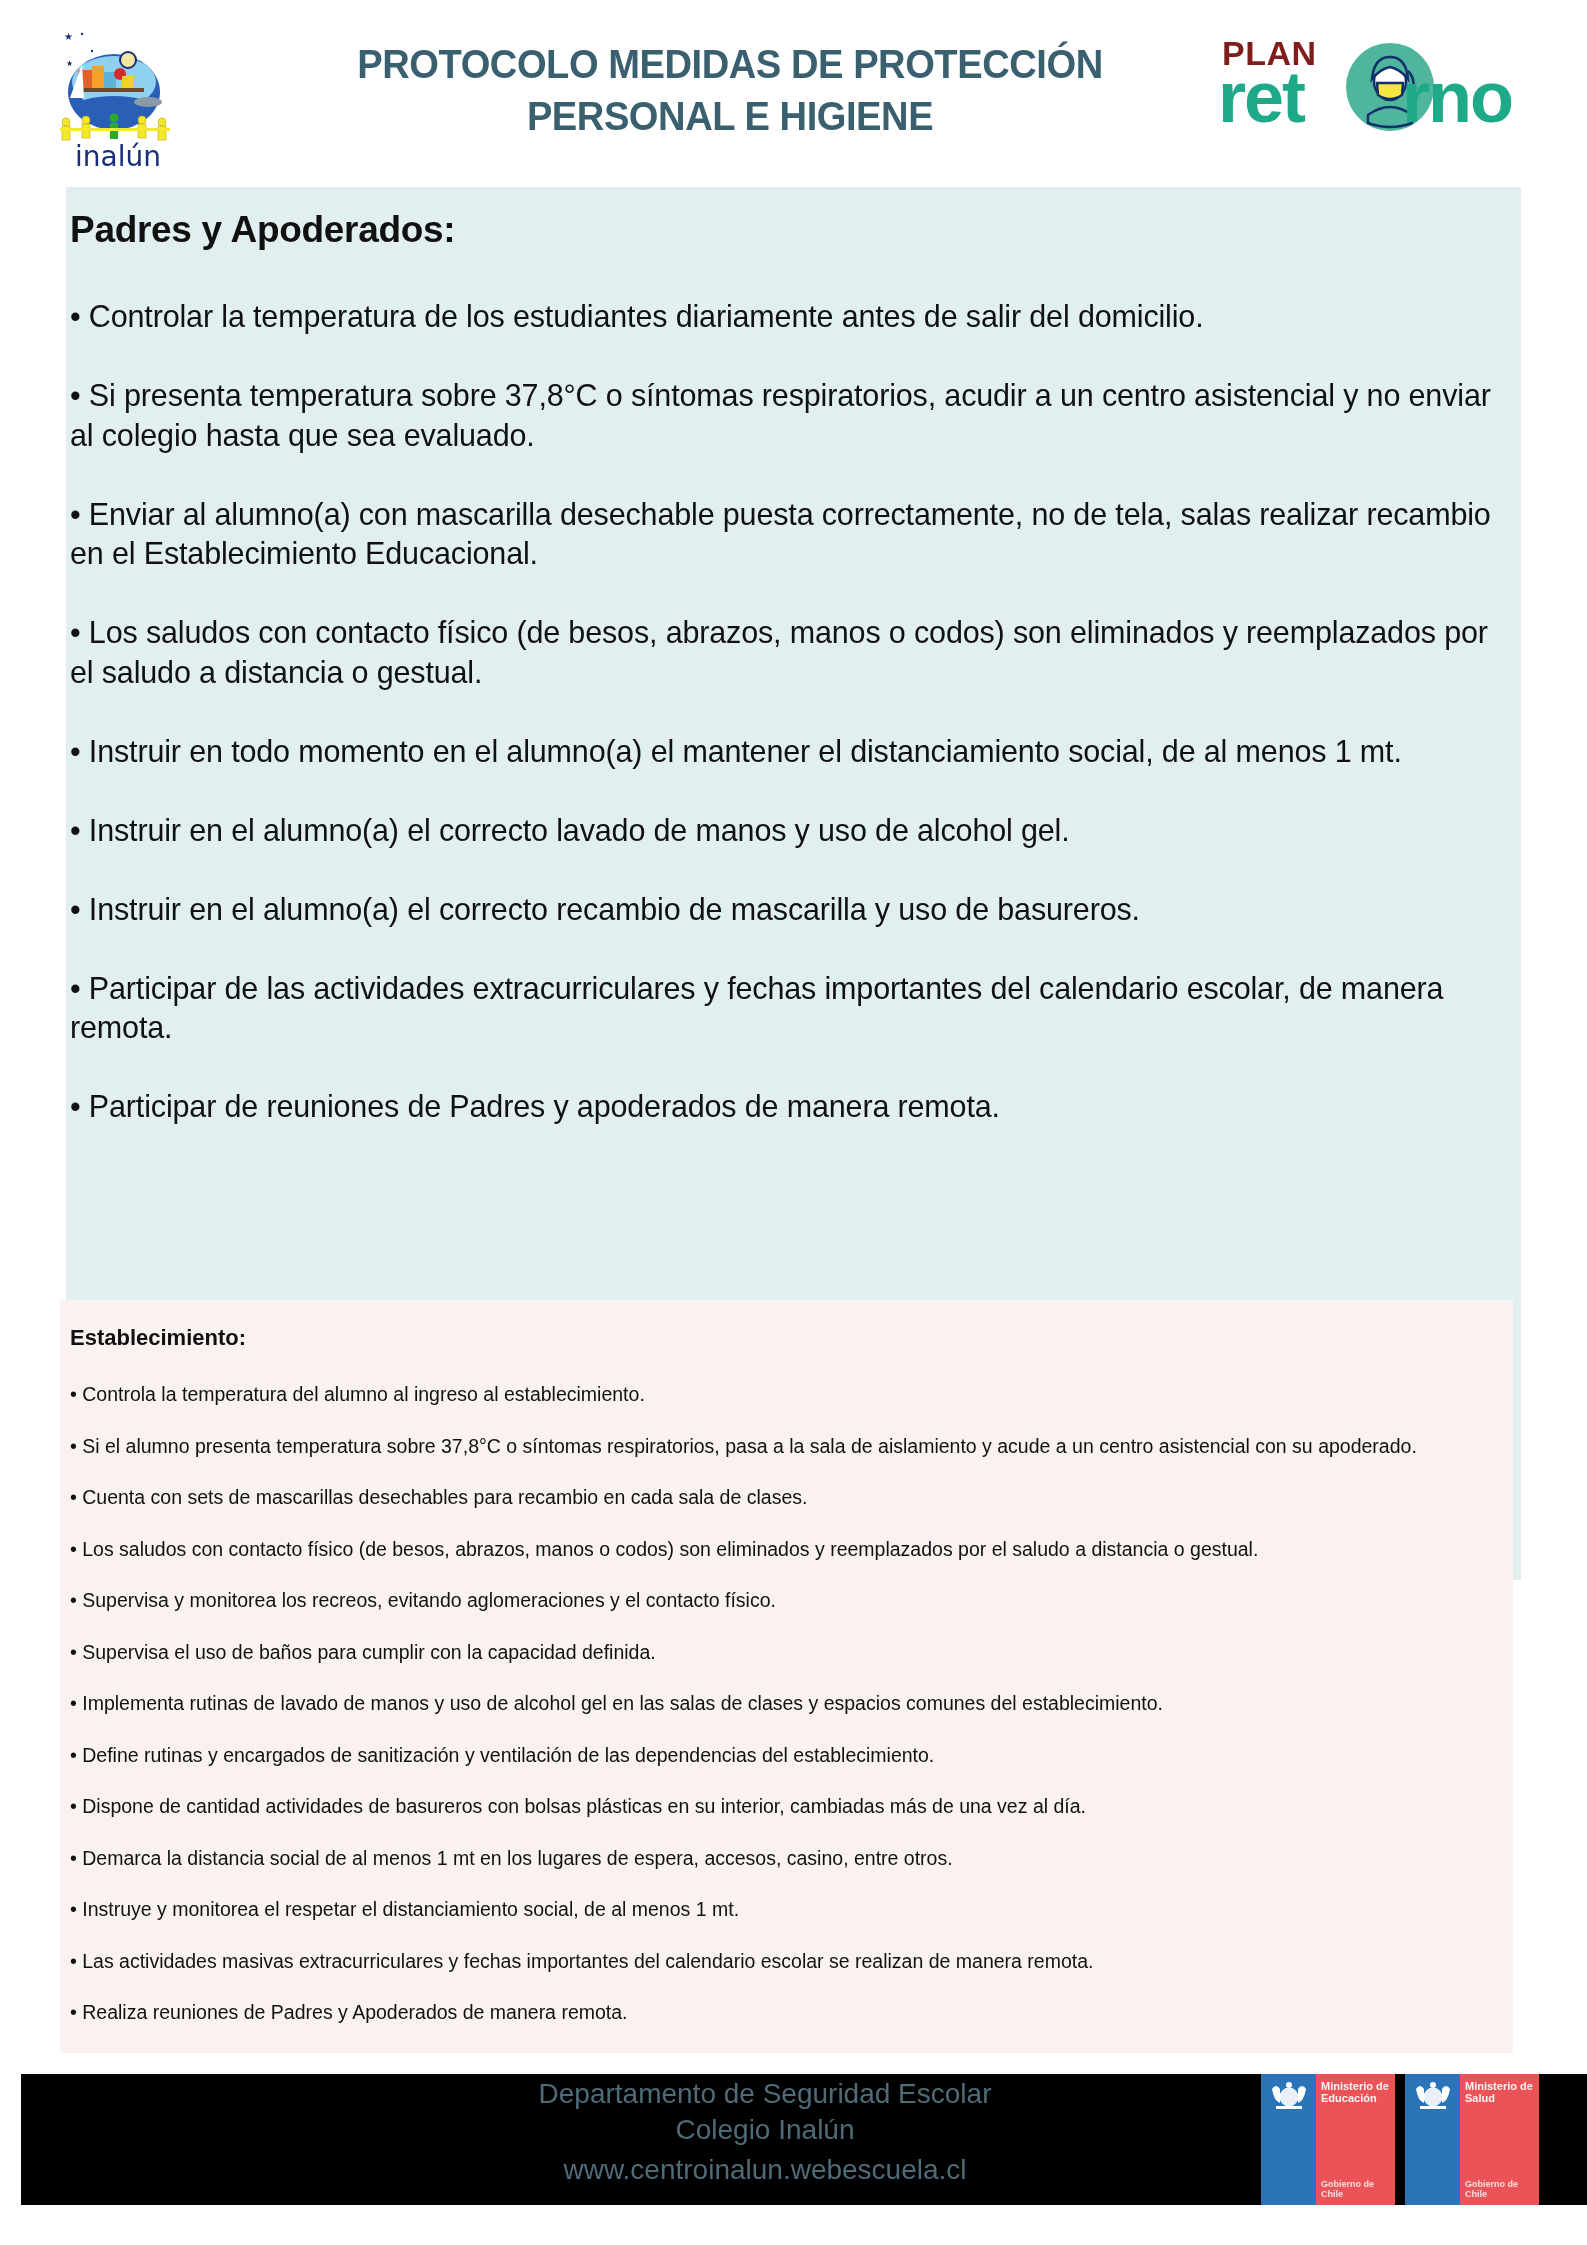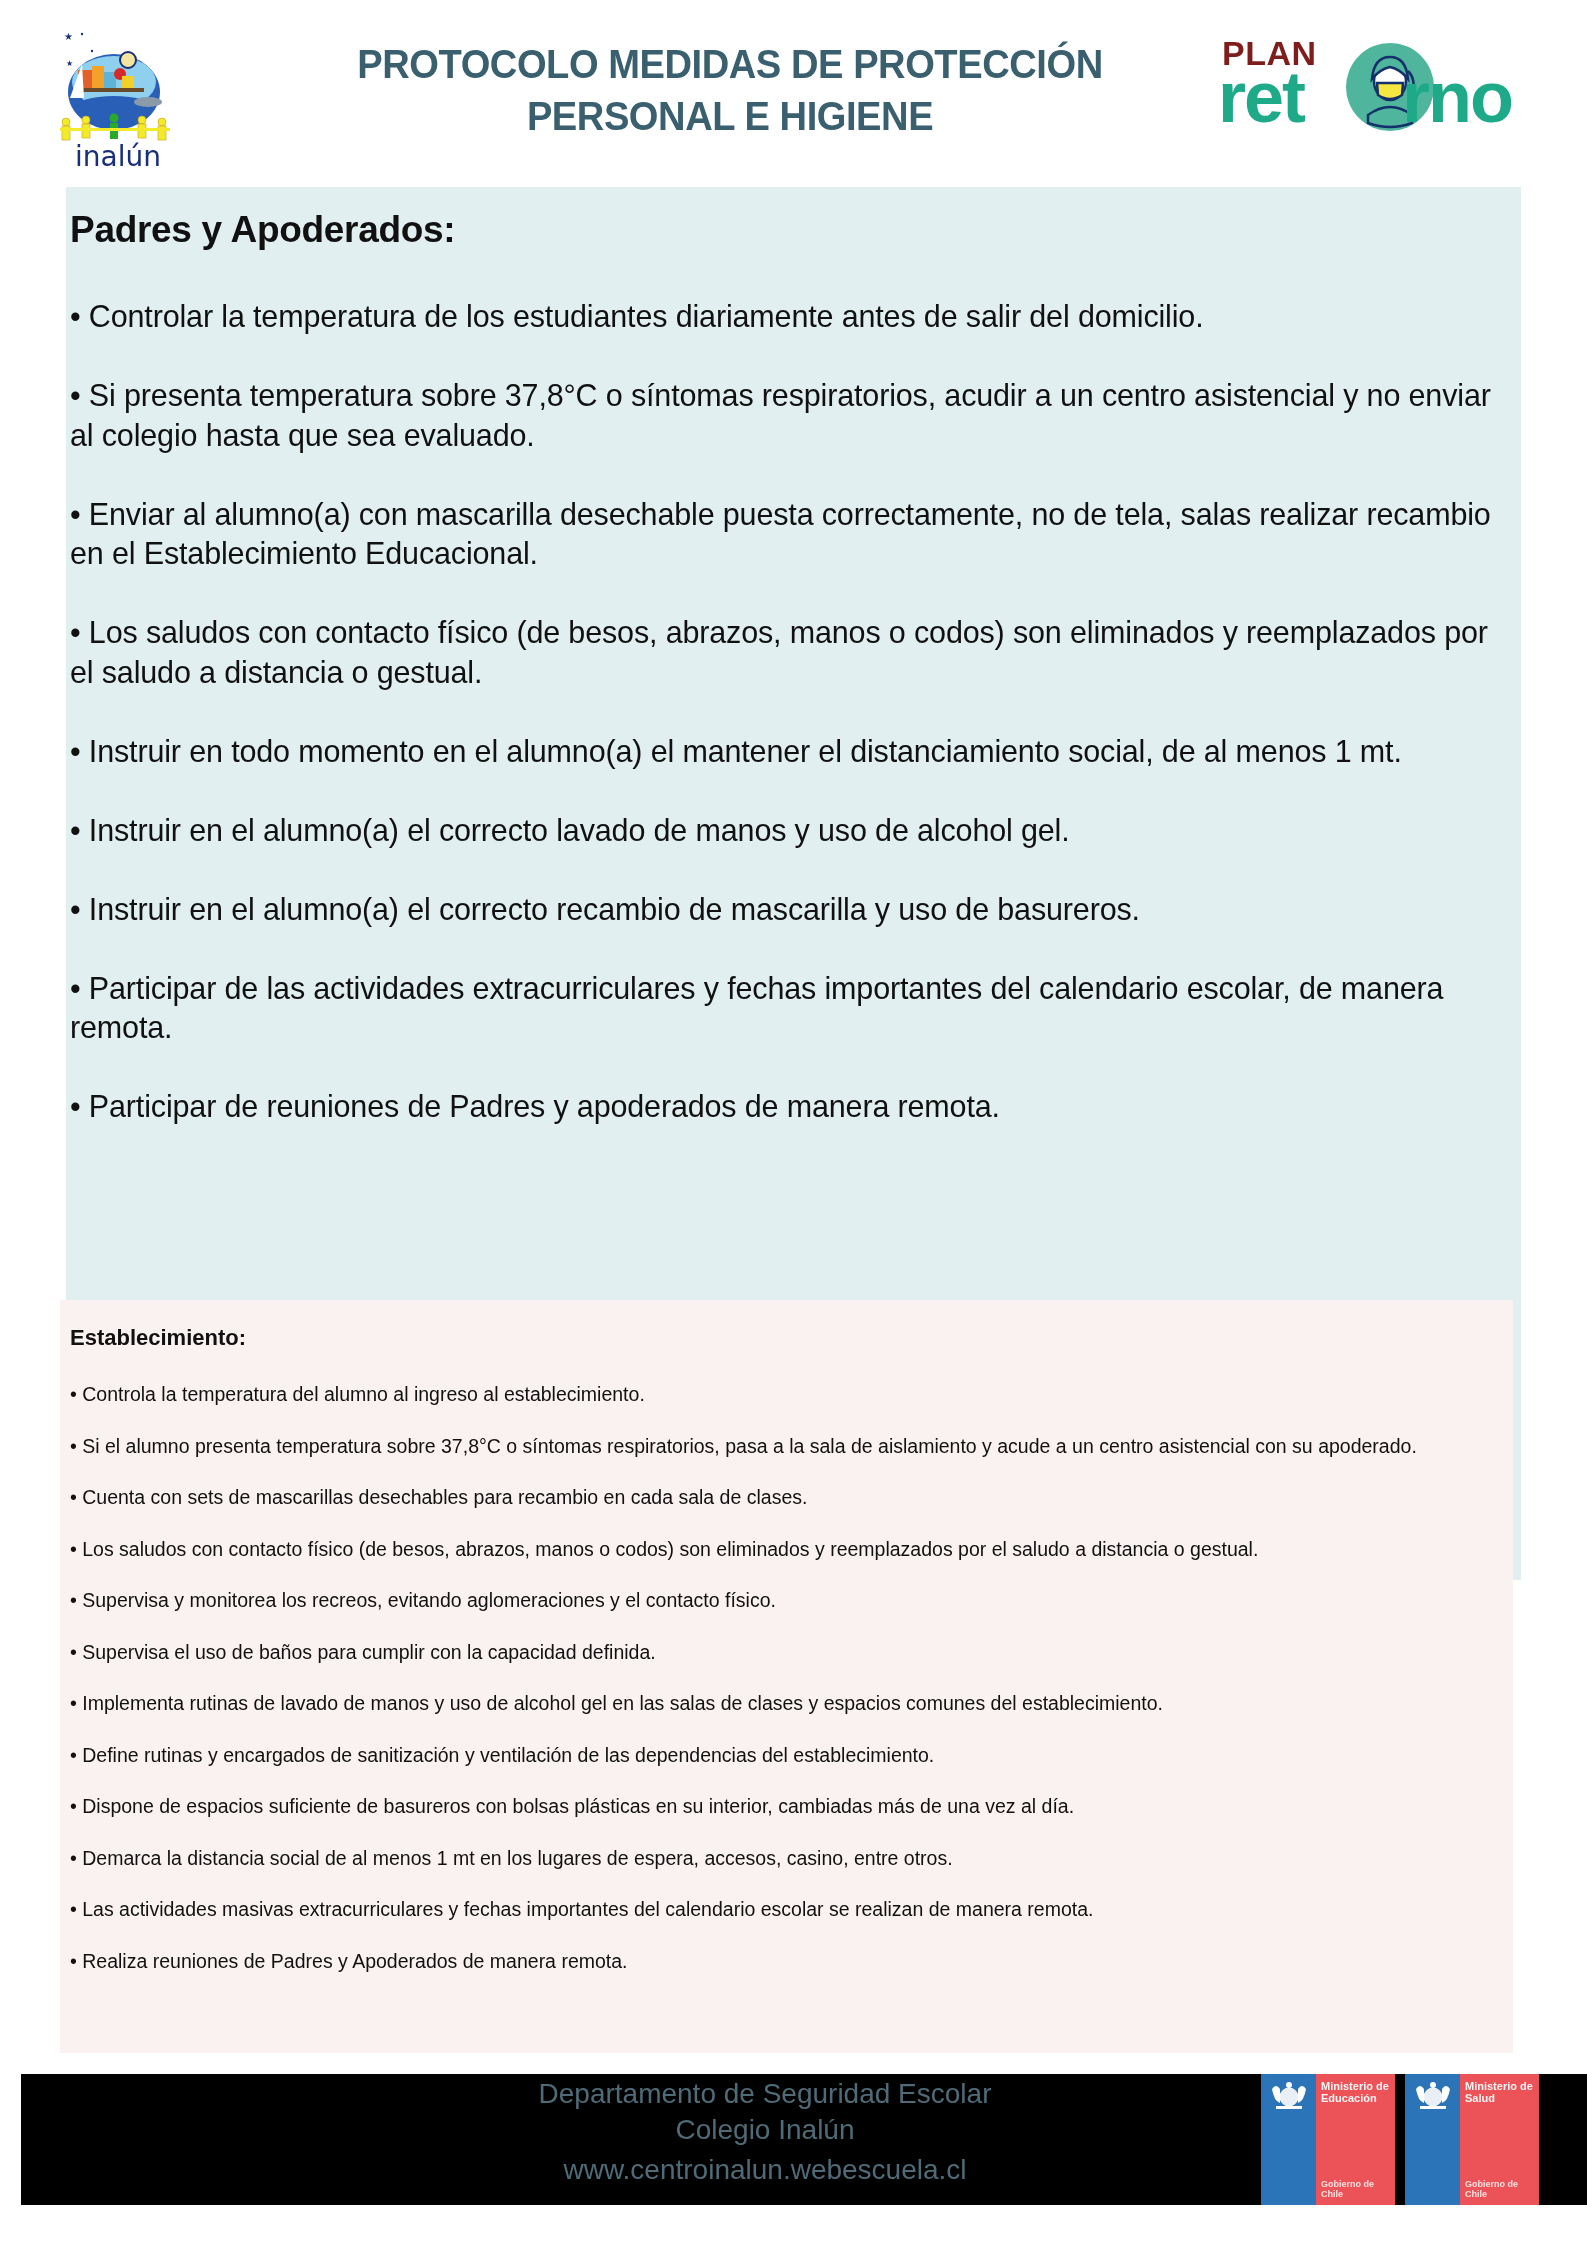--- a/index.html
+++ b/index.html
@@ -167,22 +167,23 @@
   <div id="school-heading">Establecimiento:</div>
   <ul id="school-list">
     <li>• Controla la temperatura del alumno al ingreso al establecimiento.</li>
     <li>• Si el alumno presenta temperatura sobre 37,8°C o síntomas respiratorios, pasa a la sala de aislamiento y acude a un centro asistencial con su apoderado.</li>
     <li>• Cuenta con sets de mascarillas desechables para recambio en cada sala de clases.</li>
     <li>• Los saludos con contacto físico (de besos, abrazos, manos o codos) son eliminados y reemplazados por el saludo a distancia o gestual.</li>
     <li>• Supervisa y monitorea los recreos, evitando aglomeraciones y el contacto físico.</li>
     <li>• Supervisa el uso de baños para cumplir con la capacidad definida.</li>
     <li>• Implementa rutinas de lavado de manos y uso de alcohol gel en las salas de clases y espacios comunes del establecimiento.</li>
     <li>• Define rutinas y encargados de sanitización y ventilación de las dependencias del establecimiento.</li>
-    <li>• Dispone de espacios suficiente de basureros con bolsas plásticas en su interior, cambiadas más de una vez al día.</li>
+    <li>• Dispone de cantidad actividades de basureros con bolsas plásticas en su interior, cambiadas más de una vez al día.</li>
     <li>• Demarca la distancia social de al menos 1 mt en los lugares de espera, accesos, casino, entre otros.</li>
+    <li>• Instruye y monitorea el respetar el distanciamiento social, de al menos 1 mt.</li>
     <li>• Las actividades masivas extracurriculares y fechas importantes del calendario escolar se realizan de manera remota.</li>
     <li>• Realiza reuniones de Padres y Apoderados de manera remota.</li>
   </ul>
 </div>
 
 <div id="footer" class="abs">
   <div id="footer-text">
     <div>Departamento de Seguridad Escolar</div>
     <div>Colegio Inalún</div>
     <span class="url">www.centroinalun.webescuela.cl</span>

